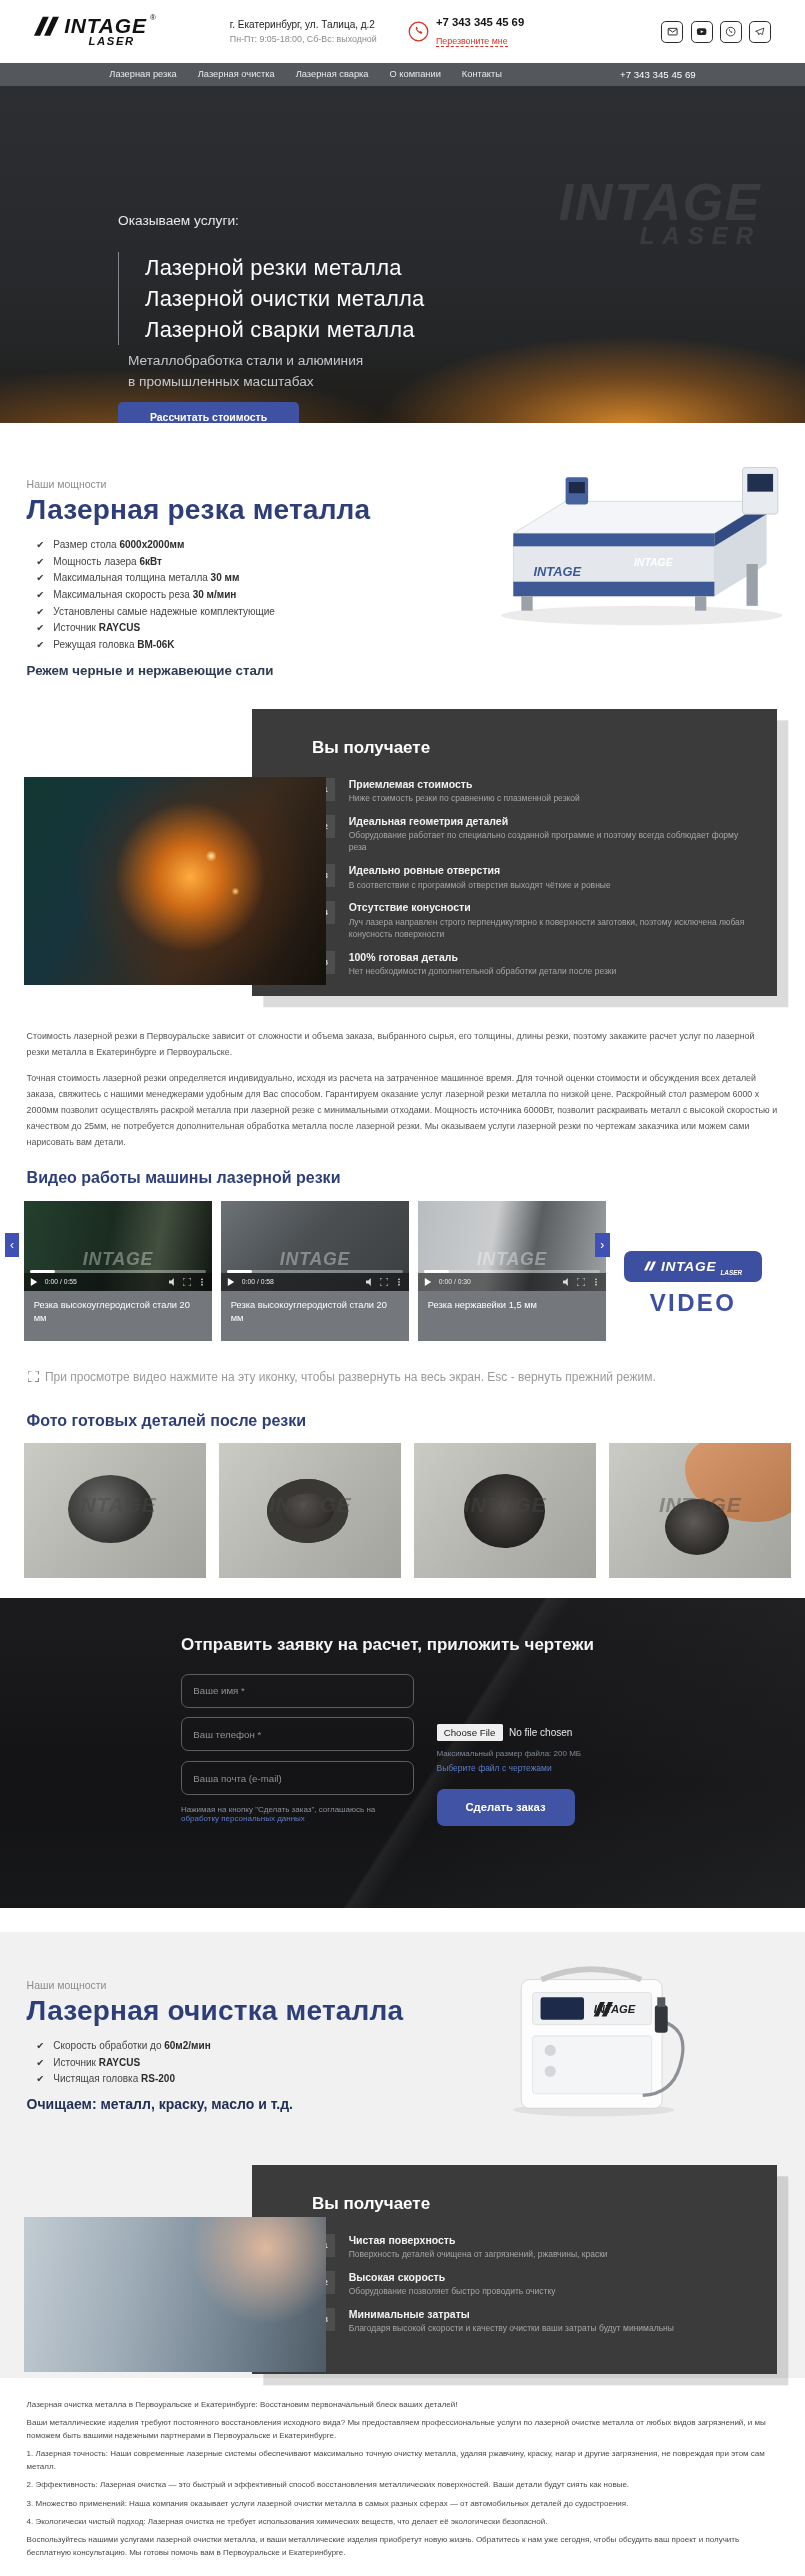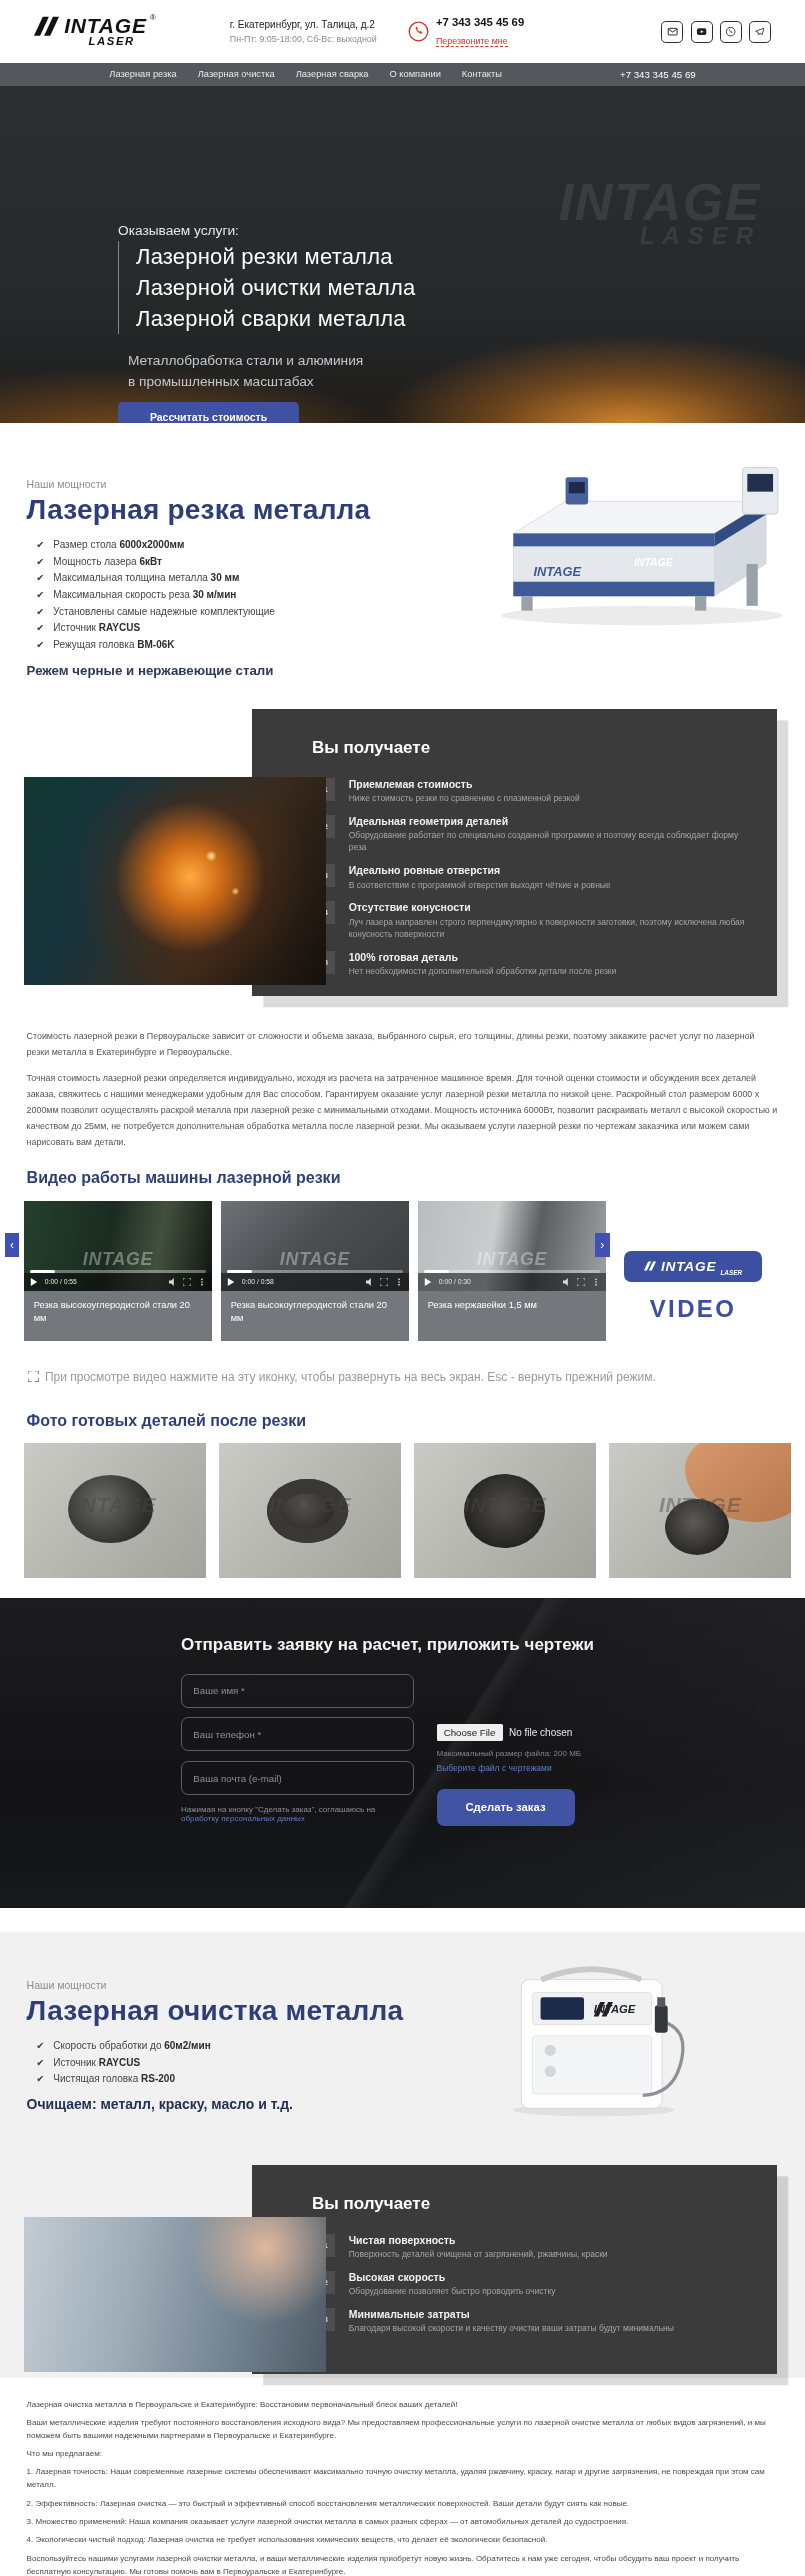--- a/index.html
+++ b/index.html
@@ -33,22 +33,22 @@
   
   .hero { position:relative; height:337px; overflow:hidden;
     background:
       radial-gradient(ellipse 338px 121px at 78% 101%, rgba(222,140,44,.95) 0%, rgba(170,100,30,.55) 40%, rgba(60,45,30,0) 75%),
       radial-gradient(ellipse 403px 97px at 15% 104%, rgba(150,90,30,.8) 0%, rgba(60,42,25,0) 70%),
       linear-gradient(180deg,#2c2e31 0%, #27292c 55%, #242526 78%, #1d1b17 100%);
   }
   .hero-wm { position:absolute; right:44px; top:93px; text-align:right; opacity:.08; color:#fff; font-style:italic; font-weight:bold; line-height:.9; pointer-events:none; }
   .hero-wm .l1 { font-size:52px; letter-spacing:1.6px; }
   .hero-wm .l2 { font-size:24px; letter-spacing:8px; }
-  .hero-intro { position:absolute; left:118px; top:137px; font-size:13.7px; color:#e6e8ea; }
-  .hero-services { position:absolute; left:118px; top:155px; border-left:1.6px solid #84888e; padding-left:17px; }
+  .hero-intro { position:absolute; left:118px; top:127px; font-size:13.7px; color:#e6e8ea; }
+  .hero-services { position:absolute; left:118px; top:166px; border-left:1.6px solid #84888e; padding-left:26px; }
   .hero-service { font-size:22px; color:#fdfdfd; line-height:31px; letter-spacing:0.2px; }
   .hero-sub { position:absolute; left:128px; top:264px; font-size:13.7px; color:#c4c8cd; line-height:21px; }
   .hero-cta { position:absolute; left:118px; top:316px; width:181px; height:31px; background:#3f51a3; border:none; border-radius:4.8px; color:#fff; font-size:10.5px; font-weight:bold; cursor:pointer; font-family:inherit; }
   
   .sec-cut { position:relative; height:286px; background:#fff; padding:55px 0 0 26.6px; }
   .kicker { font-size:10.5px; color:#8d8d8d; margin-bottom:4.8px; }
   .big-title { font-size:28px; font-weight:bold; color:#2d3e78; margin-bottom:13px; letter-spacing:0.2px; }
   .feat { display:flex; gap:8.9px; margin-bottom:5.6px; margin-left:9.7px; font-size:10px; color:#454545; }
   .feat .chk { color:#3a3f47; font-weight:bold; font-size:9.7px; }
   .feat b { color:#2c2c2c; }
@@ -100,21 +100,21 @@
   .vsp { flex:1; }
   .vcontrols svg { width:8px; height:8px; }
   .vcaption { background:#74787d; color:#fff; font-size:9.3px; line-height:1.5; padding:8px 9.7px; height:50px; }
   .arr { position:absolute; width:14.5px; height:24px; background:#3f51b5; color:#fff; font-size:12px; display:flex; align-items:center; justify-content:center; top:85px; cursor:pointer; }
   .arr-prev { left:4.8px; }
   .arr-next { left:595px; }
   .vlogo { position:absolute; left:624px; top:103px; width:138px; text-align:center; }
   .vlogo-rect { height:31px; background:#3d4fa0; border-radius:7.2px; display:flex; align-items:center; justify-content:center; gap:4px; }
   .vlogo-rect .t { color:#fff; font-style:italic; font-weight:bold; font-size:13.7px; letter-spacing:0.8px; }
   .vlogo-rect .s { color:#fff; font-style:italic; font-weight:bold; font-size:6.4px; align-self:flex-end; margin-bottom:5.6px; }
-  .vlogo-word { margin-top:13px; font-size:24px; font-weight:bold; color:#3d4fa0; letter-spacing:2.4px; }
+  .vlogo-word { margin-top:7px; font-size:24px; font-weight:bold; color:#3d4fa0; letter-spacing:2.4px; }
   
   .hintrow { height:32px; background:#fff; display:flex; align-items:center; gap:6.4px; padding-left:28px; }
   .hintrow svg { width:10.5px; height:10.5px; }
   .hint-text { font-size:12px; color:#9a9a9a; }
   
   .photos { height:189px; background:#fff; padding:19.3px 0 0 26.6px; }
   .prow { display:flex; gap:13px; margin-top:13px; margin-left:-2.4px; }
   .pcard { position:relative; width:182px; height:135px; overflow:hidden; cursor:pointer; background:linear-gradient(130deg,#cbcbc6 0%, #b4b4ae 55%, #a3a39d 100%); }
   .pwm { position:absolute; left:0; right:0; top:50px; text-align:center; font-style:italic; font-weight:bold; font-size:21px; color:rgba(70,70,70,.45); letter-spacing:0.8px; }
   .pshape { position:absolute; border-radius:50%; }
@@ -557,20 +557,19 @@
           </div>
       </div>
     </div>
   </div>
   <div class="bphoto bphoto2"></div>
 </div>
 
 <div class="seo">
   <p>Лазерная очистка металла в Первоуральске и Екатеринбурге: Восстановим первоначальный блеск ваших деталей!</p>
   <p>Ваши металлические изделия требуют постоянного восстановления исходного вида? Мы предоставляем профессиональные услуги по лазерной очистке металла от любых видов загрязнений, и мы поможем быть вашими надежными партнерами в Первоуральске и Екатеринбурге.</p>
-  <p>Что мы предлагаем:</p>
   <p>1. Лазерная точность: Наши современные лазерные системы обеспечивают максимально точную очистку металла, удаляя ржавчину, краску, нагар и другие загрязнения, не повреждая при этом сам металл.</p>
   <p>2. Эффективность: Лазерная очистка — это быстрый и эффективный способ восстановления металлических поверхностей. Ваши детали будут сиять как новые.</p>
   <p>3. Множество применений: Наша компания оказывает услуги лазерной очистки металла в самых разных сферах — от автомобильных деталей до судостроения.</p>
   <p>4. Экологически чистый подход: Лазерная очистка не требует использования химических веществ, что делает её экологически безопасной.</p>
   <p>Воспользуйтесь нашими услугами лазерной очистки металла, и ваши металлические изделия приобретут новую жизнь. Обратитесь к нам уже сегодня, чтобы обсудить ваш проект и получить бесплатную консультацию. Мы готовы помочь вам в Первоуральске и Екатеринбурге.</p>
 </div>
 
 
 </body></html>

